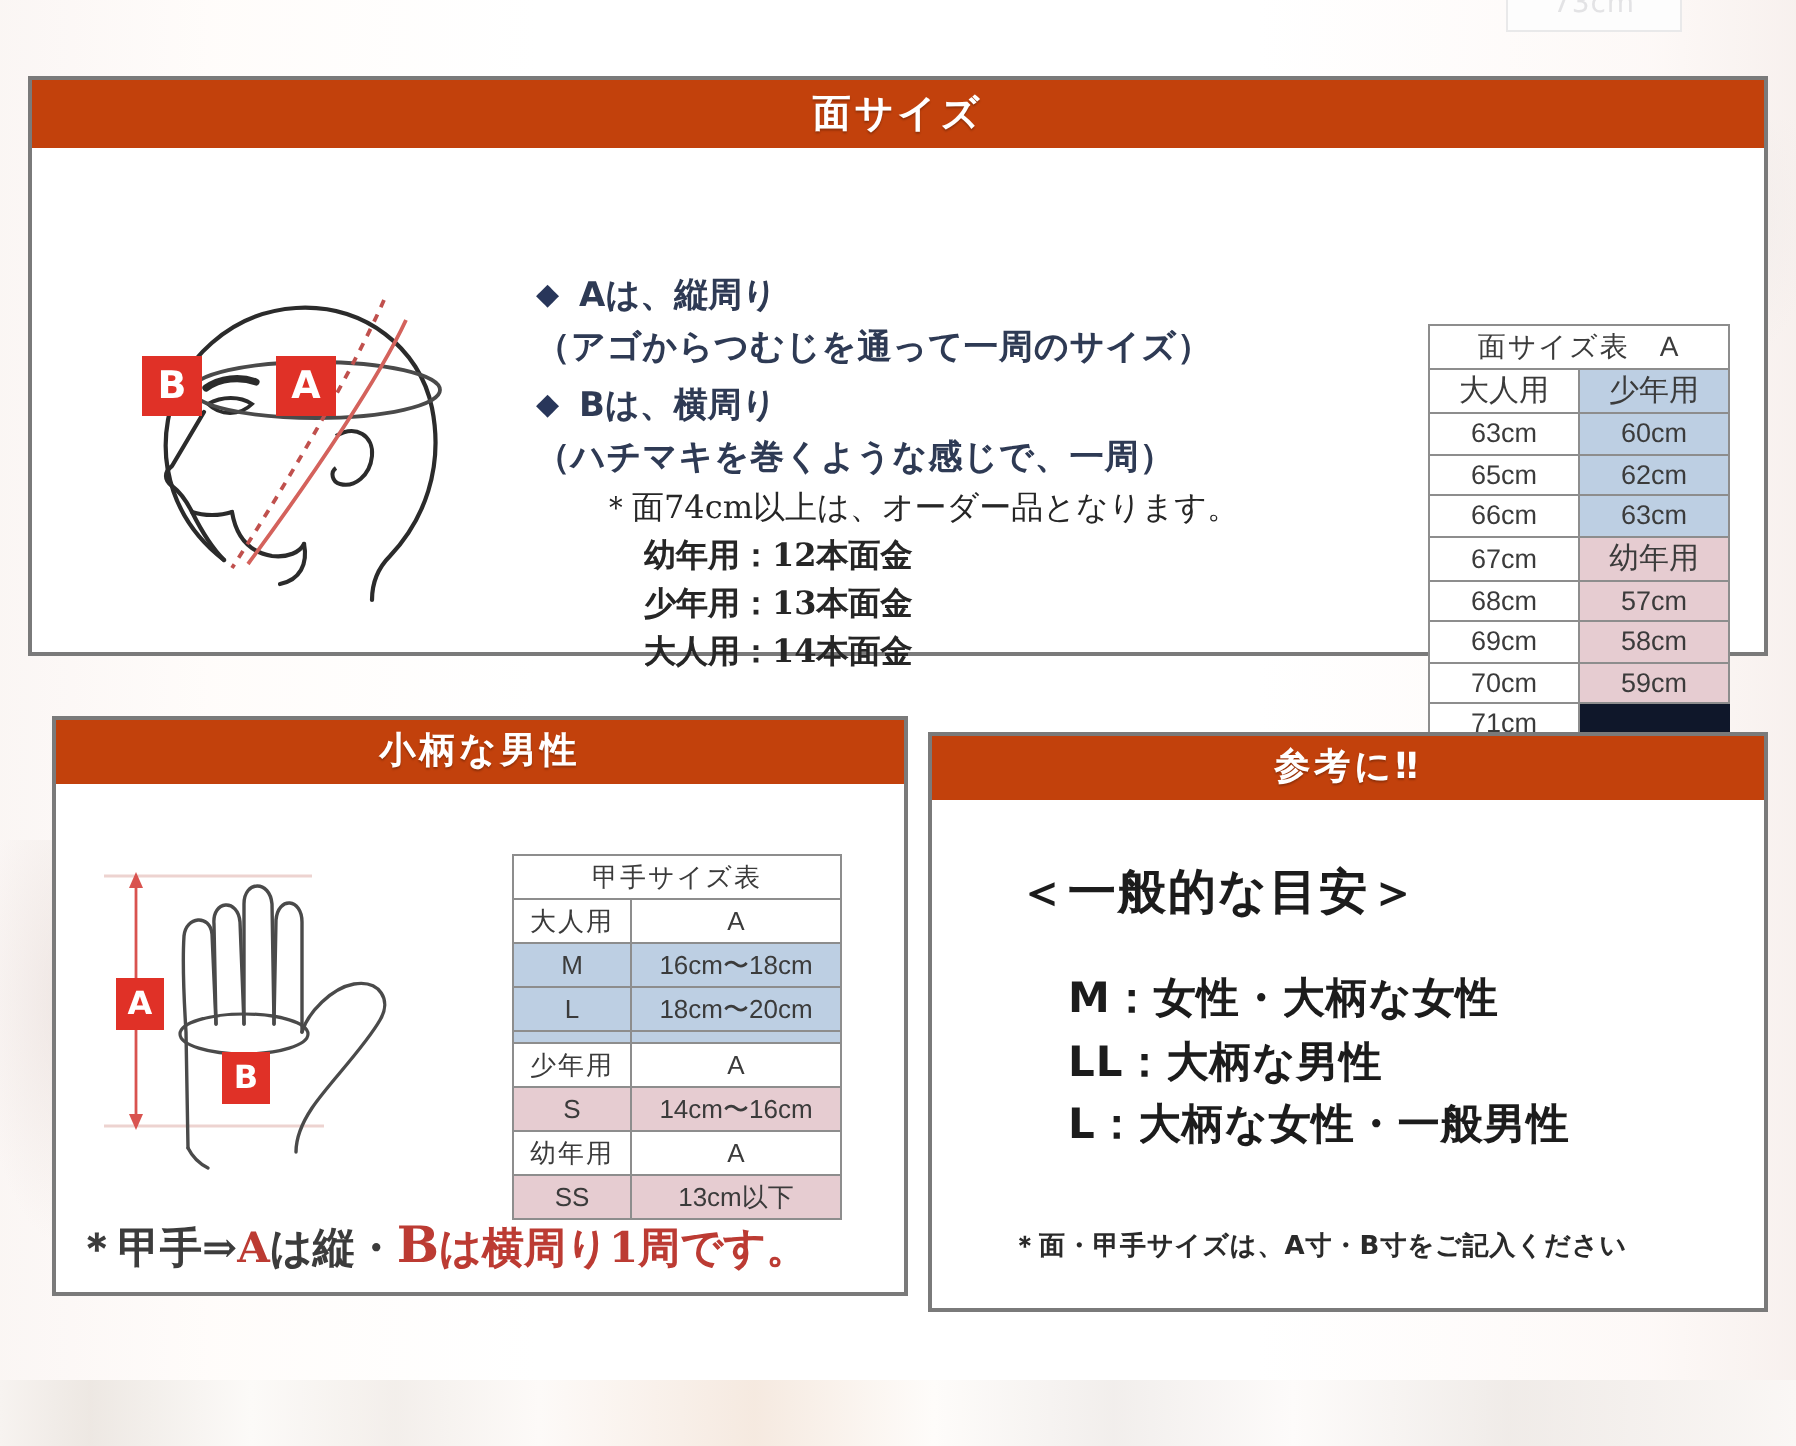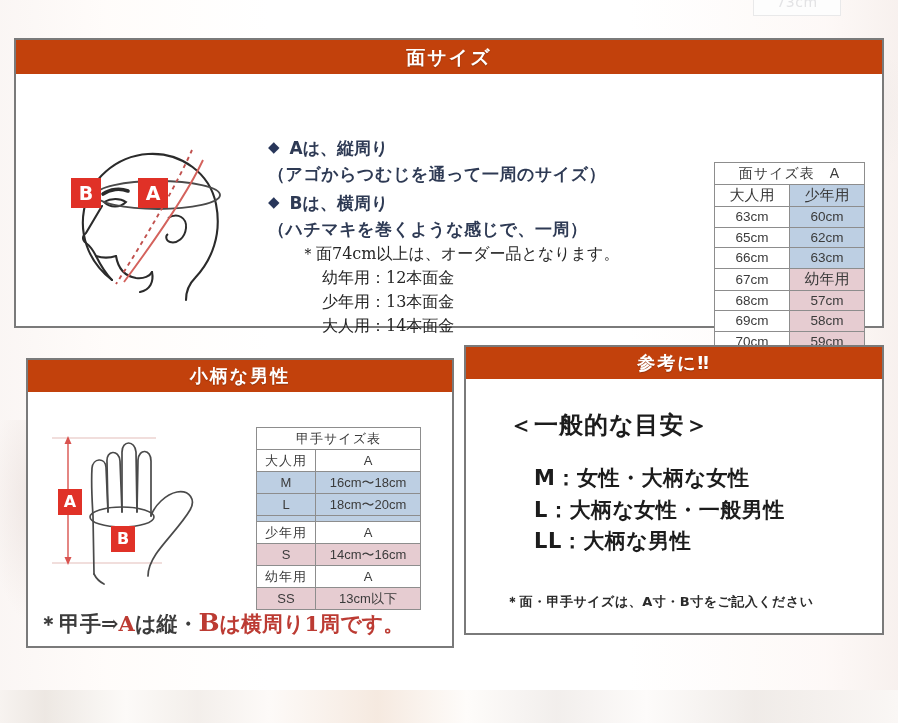--- a/index.html
+++ b/index.html
@@ -95,21 +95,21 @@
     text-align: center;
     font-weight: bold;
     letter-spacing: 2px;
     box-sizing: border-box;
     text-shadow: 0 1px 1px rgba(0,0,0,0.25);
   }
   .panel-body { position: relative; box-sizing: border-box; }
 
   #panel-men    { left: 14px;  top: 38px;  width: 870px; height: 290px; }
   #panel-kote   { left: 26px;  top: 358px; width: 428px; height: 290px; }
-  #panel-ref    { left: 464px; top: 345px; width: 420px; height: 290px; }
+  #panel-ref    { left: 464px; top: 366px; width: 420px; height: 290px; }
 
   #panel-men .panel-head  { height: 34px; line-height: 34px; font-size: 19px; }
   #panel-kote .panel-head,
   #panel-ref  .panel-head { height: 32px; line-height: 32px; font-size: 18px; }
 
   
   #head-fig { position: absolute; left: 24px; top: 58px; width: 230px; height: 190px; }
 
   
   .chip {
@@ -154,21 +154,21 @@
     letter-spacing: 0.5px;
   }
   #men-note {
     position: absolute;
     left: 284px; top: 168px;
     color: #262626;
     font-family: "DejaVu Serif", "Liberation Serif", serif;
     font-size: 16px;
     line-height: 1.5;
   }
-  #men-note .indent { padding-left: 22px; }
+  #men-note .indent { padding-left: 22px; font-weight: bold; }
 
   
   table.sz {
     border-collapse: collapse;
     font-family: Liberation Sans, sans-serif;
     background: #0f172a;
   }
   table.sz td {
     border: 1px solid #8d8d8d;
     text-align: center;
@@ -440,18 +440,18 @@
 <div id="kote-note" style="z-index:5;">
   <span>＊甲手⇒</span><span class="red">A</span><span>は縦・</span><span class="big-red">B</span><span class="red">は横周り1周です。</span>
 </div>
 
 <section class="panel" id="panel-ref">
   <div class="panel-head">参考に‼</div>
   <div class="panel-body">
     <div id="ref-title">＜一般的な目安＞</div>
     <div id="ref-list">
       <div>M：女性・大柄な女性</div>
+      <div>LL：大柄な男性</div>
       <div>L：大柄な女性・一般男性</div>
-      <div>LL：大柄な男性</div>
     </div>
     <div id="ref-note">＊面・甲手サイズは、A寸・B寸をご記入ください</div>
   </div>
 </section>
 
 </body></html>

